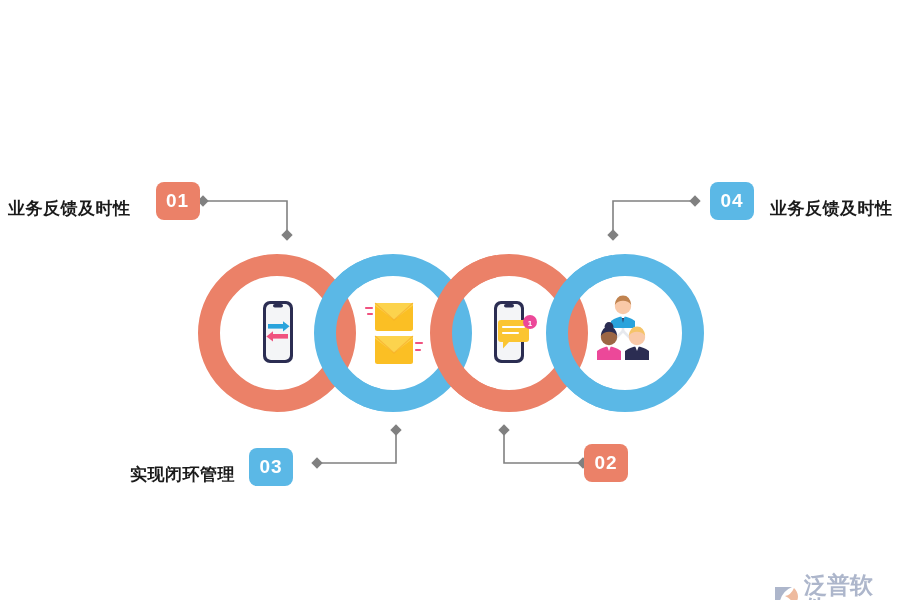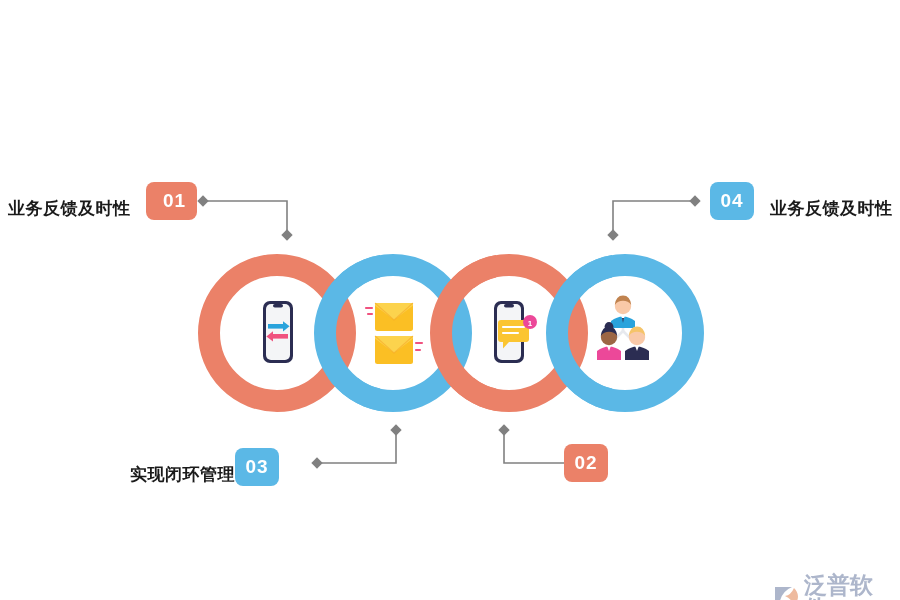--- a/index.html
+++ b/index.html
@@ -61,26 +61,26 @@
     color: #ffffff;
     font-size: 19px;
     font-weight: bold;
     letter-spacing: 1px;
     flex: 0 0 auto;
   }
   .badge-coral { background: #eb8168; }
   .badge-blue  { background: #5bb8e6; }
 
   .lg-01 { left: 8px;  top: 182px; }
-  .lg-01 .badge { margin-left: 15px; padding-left: 7px; }
+  .lg-01 .badge { margin-left: 25px; }
   .lg-04 { left: 710px; top: 182px; }
   .lg-04 .label-text { margin-left: 16px; }
   .lg-03 { left: 130px; top: 448px; }
-  .lg-03 .badge { margin-left: 0; }
-  .lg-02 { left: 564px; top: 444px; }
+  .lg-03 .badge { margin-left: 14px; }
+  .lg-02 { left: 584px; top: 444px; }
   .lg-02 .label-text { margin-left: 14px; }
 
   
   .watermark {
     position: absolute;
     left: 772px;
     top: 536px;
     width: 120px;
     height: 56px;
     opacity: .72;

